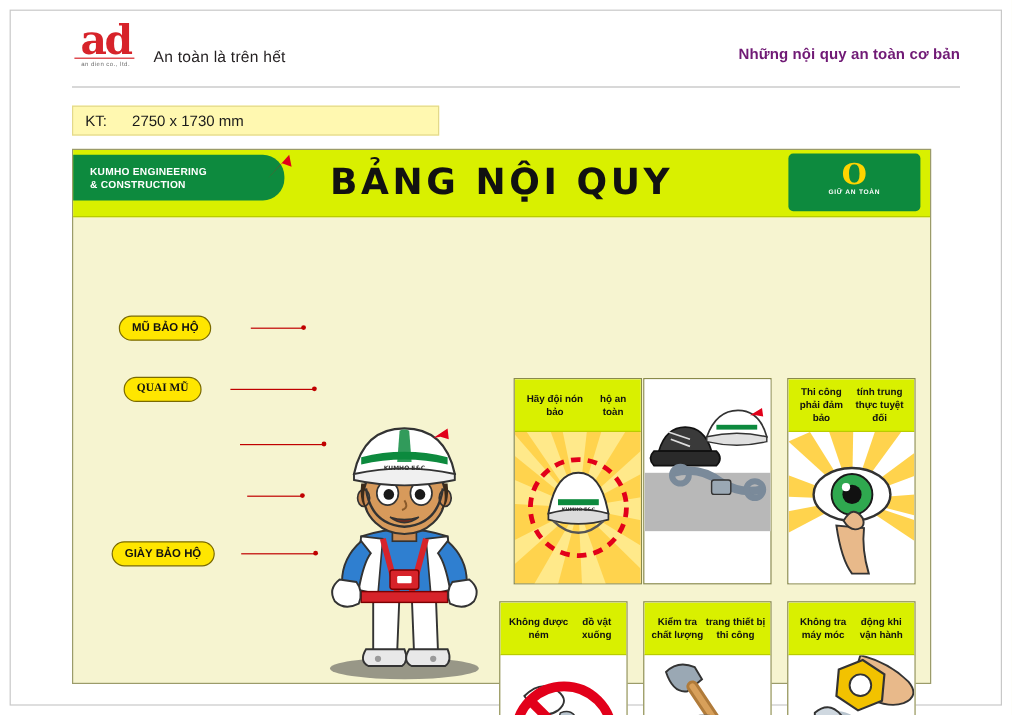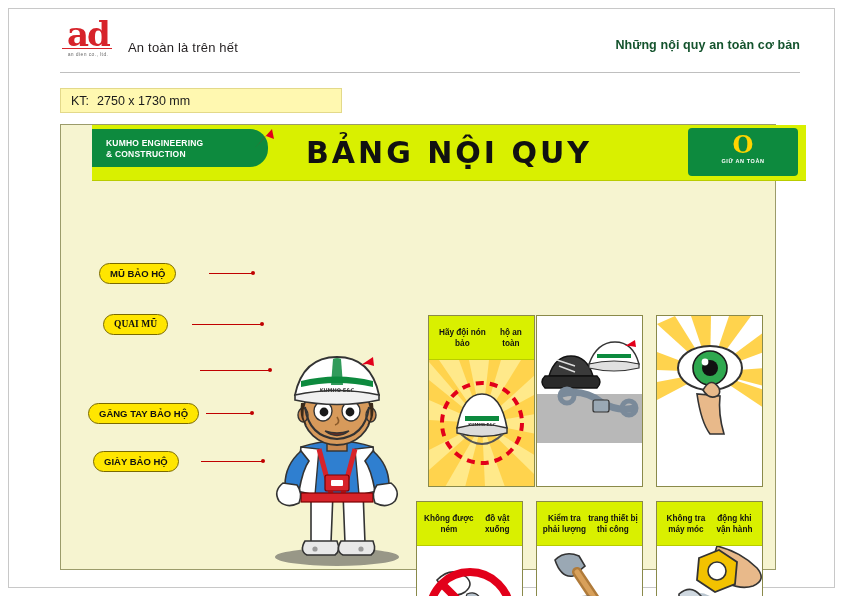--- a/index.html
+++ b/index.html
@@ -57,57 +57,56 @@
     left: 68px; top: 22px;
     font-size: 13px;
     color: #231f20;
     letter-spacing: .2px;
   }
   .header-right {
     position: absolute;
     right: 0; top: 20px;
     font-size: 12.5px;
     font-weight: bold;
-    color: #14532d;
+    color: #701a75;
     letter-spacing: .1px;
   }
   .header-rule {
     position: absolute;
     left: 60px; top: 72px;
     width: 740px; height: 1px;
     background: #bfbfbf;
   }
   
   .kt-bar {
     position: absolute;
     left: 60px; top: 88px;
-    width: 282px; height: 25px;
+    width: 306px; height: 25px;
     background: #fff8b0;
     border: 1px solid #e3d98a;
     display: flex;
     align-items: center;
     padding-left: 10px;
     font-size: 12.5px;
     color: #1a1a1a;
   }
-  .kt-bar .kt-val { margin-left: 8px; text-align: center; }
+  .kt-bar .kt-val { margin-left: 21px; text-align: center; }
   
   .poster {
     position: absolute;
     left: 60px; top: 124px;
     width: 716px; height: 446px;
     background: #f6f4d0;
     border: 1px solid #9b9b6a;
   }
   .poster-top {
     position: absolute; left: 0; top: 0;
     width: 100%; height: 56px;
     background: #d9f000;
     border-bottom: 1px solid #b9cc00;
-    margin-left: 31px;
   }
   .kumho-tag {
     position: absolute;
     left: 0; top: 4px;
     width: 176px; height: 38px;
     background: #0d8a3e;
     border-top-right-radius: 18px;
     border-bottom-right-radius: 18px;
     color: #ffffff;
     font-size: 8.5px;
@@ -258,23 +257,20 @@
 
     <div class="callout" style="left:42px; top:189px;font-family:Liberation Serif, serif;">
       <span>QUAI  MŨ</span>
     </div>
     <div class="leader" style="left:131px; top:199px; width:70px;"></div>
     <div class="leader-dot" style="left:199px; top:197px;"></div>
 
     <div class="leader" style="left:139px; top:245px; width:70px;"></div>
     <div class="leader-dot" style="left:207px; top:243px;"></div>
 
-    <div class="callout" style="left:27px; top:278px;">
-      <span>GĂNG TAY BẢO HỘ</span>
-    </div>
     <div class="leader" style="left:145px; top:288px; width:46px;"></div>
     <div class="leader-dot" style="left:189px; top:286px;"></div>
 
     <div class="callout" style="left:32px; top:326px;">
       <span>GIÀY BẢO HỘ</span>
     </div>
     <div class="leader" style="left:140px; top:336px; width:62px;"></div>
     <div class="leader-dot" style="left:200px; top:334px;"></div>
 
     <svg class="mascot" width="160" height="216" viewBox="0 0 160 216">
@@ -386,20 +382,25 @@
             <path d="M88 30 L98 24 L99 31 L93 30 Z" fill="#e2001a"></path>
             <path d="M24 78 q22 -6 40 8 q16 10 34 6" stroke="#7a8a9a" stroke-width="7" fill="none"></path>
             <rect x="56" y="84" width="16" height="12" rx="2" fill="#9aa8b4" stroke="#333" stroke-width="1.2"></rect>
             <circle cx="30" cy="80" r="7" fill="none" stroke="#7a8a9a" stroke-width="5"></circle>
             <circle cx="92" cy="92" r="7" fill="none" stroke="#7a8a9a" stroke-width="5"></circle>
           </svg>
         </div>
       </div>
 
       <div class="card" style="left:240px; top:0px;">
+        <div class="card-head">
+          <span>Thi công phải đảm bảo</span>
+            <br>
+          <span>tính trung thực tuyệt đối</span>
+        </div>
         <div class="card-body">
           <svg width="107" height="127" viewBox="0 0 107 127">
             <rect width="107" height="127" fill="#ffffff"></rect>
             <g fill="#ffd34d">
               <polygon points="53,56 0,8 18,0"></polygon>
                 <polygon points="53,56 34,0 54,0"></polygon>
               <polygon points="53,56 72,0 94,0"></polygon>
                 <polygon points="53,56 107,16 107,36"></polygon>
               <polygon points="53,56 107,52 107,70"></polygon>
                 <polygon points="53,56 0,54 0,36"></polygon>
@@ -431,21 +432,21 @@
             <path d="M54 56 q14 8 22 22 q8 14 14 26" stroke="#9aa8b4" stroke-width="9" fill="none"></path>
             <path d="M50 48 q10 -4 14 6 q-8 8 -16 0 z" fill="#b8c4ce" stroke="#333" stroke-width="1.2"></path>
             <circle cx="53" cy="66" r="40" fill="none" stroke="#e2001a" stroke-width="8"></circle>
             <line x1="25" y1="38" x2="81" y2="94" stroke="#e2001a" stroke-width="8"></line>
           </svg>
         </div>
       </div>
 
       <div class="card" style="left:120px; top:186px;">
         <div class="card-head">
-          <span>Kiểm tra phải lượng</span>
+          <span>Kiểm tra chất lượng</span>
             <br>
           <span>trang thiết bị thi công</span>
         </div>
         <div class="card-body">
           <svg width="107" height="127" viewBox="0 0 107 127">
             <rect width="107" height="127" fill="#ffffff"></rect>
             <rect y="66" width="107" height="61" fill="#e6c27a"></rect>
             <path d="M18 14 q10 -10 24 -4 l6 10 l-12 10 q-12 2 -18 -16 z" fill="#9aa8b4" stroke="#333" stroke-width="1.6"></path>
             <path d="M40 26 L92 104" stroke="#b07b3a" stroke-width="10" stroke-linecap="round"></path>
             <path d="M40 26 L92 104" stroke="#d8a05a" stroke-width="5" stroke-linecap="round"></path>

